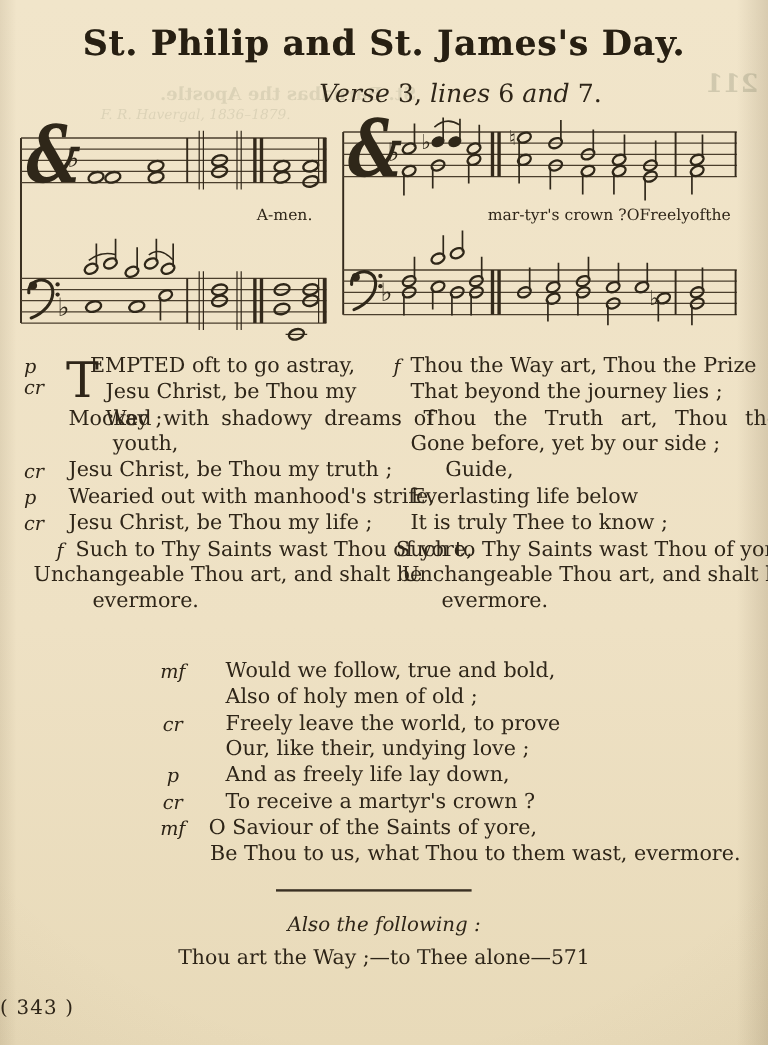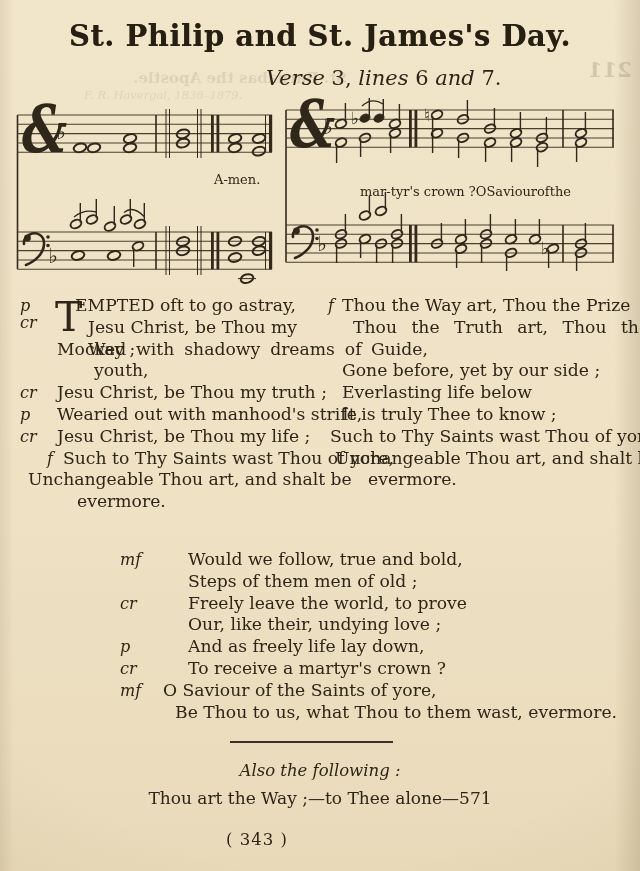--- a/index.html
+++ b/index.html
@@ -23,21 +23,21 @@
   svg .staff{stroke:#4a3e2c;stroke-width:1.05}
   svg .bl{stroke:#33291b;stroke-width:1.6}
   svg .thin{stroke:#33291b;stroke-width:1}
   svg .st{stroke:#2f2719;stroke-width:1.4}
   svg .tie{fill:none;stroke:#2f2719;stroke-width:1.3}
   svg .blk{fill:#33291b}
   svg text.clef{font-family:"DejaVu Serif",serif;font-style:italic;font-weight:bold;font-size:50px;fill:#2f2719}
   svg text.acc{font-family:"DejaVu Serif",serif;font-size:21px;fill:#2f2719}
   svg text.acc2{font-family:"DejaVu Serif",serif;font-size:17px;fill:#2f2719}
   .lyric{font-size:13px;white-space:nowrap}
-  .lyricrow{top:184px;left:322px;width:287px;display:flex;justify-content:center}
+  .lyricrow{top:172px;left:322px;width:287px;display:flex;justify-content:flex-end}
 
   
   .col{position:absolute;font-size:17.2px}
   .row{position:relative;line-height:21.8px;white-space:nowrap}
   .row .dyn{position:absolute;left:2px;top:0;font-style:italic;font-size:16px}
   .row .t{display:inline-block}
 
   .col-left{left:18px;top:295px;width:302px}
   .dropblock{position:relative;height:43.6px}
   .dropblock .dyn-a,.dropblock .dyn-b{position:absolute;left:2px;font-style:italic;font-size:16px}
@@ -55,30 +55,30 @@
 
   .col-right{left:326px;top:295px;width:306px}
   .rc-norm .t{margin-left:16px}
   .rc-just .t{margin-left:27px;word-spacing:9px}
   .rc-guide .t{margin-left:45px}
   .rc-hang .t{margin-left:4px}
   .rc-unch .t{margin-left:9px}
   .rc-ever .t{margin-left:42px}
 
   .col-center{left:120px;top:549px;width:512px}
-  .col-center .dyn{left:0;width:48px;text-align:left}
+  .col-center .dyn{left:0;width:48px;text-align:center}
   .cc-norm .t{margin-left:68px}
-  .cc-hang .t{margin-left:43px}
+  .cc-hang .t{margin-left:54px}
   .cc-last .t{margin-left:55px}
 
   
   .rule{top:741px;left:230px;width:163px;height:1.6px;background:#3a3023}
   .also{top:761px;left:0;width:640px;text-align:center;font-style:italic;font-size:16.5px}
   .ref{top:788px;left:0;width:640px;text-align:center;font-size:17px}
-  .pageno{top:830px;left:0;width:514px;text-align:center;font-size:16.5px;letter-spacing:1px}
+  .pageno{top:830px;left:0;width:514px;text-align:left;font-size:16.5px;letter-spacing:1px}
 
   
   .ghost{color:#565f46;font-weight:bold}
   .mirror{transform:scaleX(-1)}
   .g-num{top:57px;left:588px;font-size:21px;opacity:.20}
   .g-title{top:69px;left:110px;width:260px;text-align:center;font-size:15px;opacity:.13}
   .g-credit{top:88px;left:84px;font-size:11.5px;opacity:.13;font-weight:normal;font-style:italic}
 </style>
 </head>
 <body>
@@ -299,21 +299,21 @@
   <line class="bl" x1="280" y1="132" x2="280" y2="169.2"></line>
   <use href="#hn" x="298" y="150.6"></use>
     <line class="st" x1="302.4" y1="149.1" x2="302.4" y2="130"></line>
   <use href="#hn" x="298" y="159.9"></use>
     <line class="st" x1="293.6" y1="161.4" x2="293.6" y2="178"></line>
   <line class="bl" x1="330" y1="132" x2="330" y2="169.2"></line>
 </svg>
 <div class="abs lyric lyricrow">
   <span>mar-tyr's crown ?</span>
   <span>O</span>
-  <span>Saviour</span>
+  <span>Freely</span>
   <span>of</span>
   <span>the</span>
 </div>
 
 <div class="col col-left">
   <div class="dropblock">
     <span class="dyn-a">p</span>
     <span class="dyn-b">cr</span>
     <span class="dropT">T</span>
     <span class="dl1">EMPTED oft to go astray,</span>
@@ -324,33 +324,34 @@
   <div class="row lc-norm"><span class="dyn">cr</span><span class="t">Jesu Christ, be Thou my truth ;</span></div>
   <div class="row lc-norm"><span class="dyn">p</span><span class="t">Wearied out with manhood's strife,</span></div>
   <div class="row lc-norm"><span class="dyn">cr</span><span class="t">Jesu Christ, be Thou my life ;</span></div>
   <div class="row lc-hangf"><span class="dyn">f</span><span class="t">Such to Thy Saints wast Thou of yore,</span></div>
   <div class="row lc-unch"><span class="dyn"></span><span class="t">Unchangeable Thou art, and shalt be</span></div>
   <div class="row lc-ever"><span class="dyn"></span><span class="t">evermore.</span></div>
 </div>
 
 <div class="col col-right">
   <div class="row rc-norm"><span class="dyn">f</span><span class="t">Thou the Way art, Thou the Prize</span></div>
+  <div class="row rc-norm"><span class="dyn"></span><span class="t">That beyond the journey lies ;</span></div>
   <div class="row rc-just"><span class="dyn"></span><span class="t">Thou the Truth art, Thou the</span></div>
+  <div class="row rc-norm"><span class="dyn"></span><span class="t">Gone before, yet by our side ;</span></div>
   <div class="row rc-guide"><span class="dyn"></span><span class="t">Guide,</span></div>
-  <div class="row rc-norm"><span class="dyn"></span><span class="t">Gone before, yet by our side ;</span></div>
   <div class="row rc-norm"><span class="dyn"></span><span class="t">Everlasting life below</span></div>
   <div class="row rc-norm"><span class="dyn"></span><span class="t">It is truly Thee to know ;</span></div>
   <div class="row rc-hang"><span class="dyn"></span><span class="t">Such to Thy Saints wast Thou of yore,</span></div>
   <div class="row rc-unch"><span class="dyn"></span><span class="t">Unchangeable Thou art, and shalt be</span></div>
   <div class="row rc-ever"><span class="dyn"></span><span class="t">evermore.</span></div>
 </div>
 
 <div class="col col-center">
   <div class="row cc-norm"><span class="dyn">mf</span><span class="t">Would we follow, true and bold,</span></div>
-  <div class="row cc-norm"><span class="dyn"></span><span class="t">Steps of them men of old ;</span></div>
+  <div class="row cc-norm"><span class="dyn"></span><span class="t">Also of holy men of old ;</span></div>
   <div class="row cc-norm"><span class="dyn">cr</span><span class="t">Freely leave the world, to prove</span></div>
   <div class="row cc-norm"><span class="dyn"></span><span class="t">Our, like their, undying love ;</span></div>
   <div class="row cc-norm"><span class="dyn">p</span><span class="t">And as freely life lay down,</span></div>
   <div class="row cc-norm"><span class="dyn">cr</span><span class="t">To receive a martyr's crown ?</span></div>
   <div class="row cc-hang"><span class="dyn">mf</span><span class="t">O Saviour of the Saints of yore,</span></div>
   <div class="row cc-last"><span class="dyn"></span><span class="t">Be Thou to us, what Thou to them wast, evermore.</span></div>
 </div>
 
 <div class="abs rule"></div>
 <div class="abs also">Also the following :</div>

